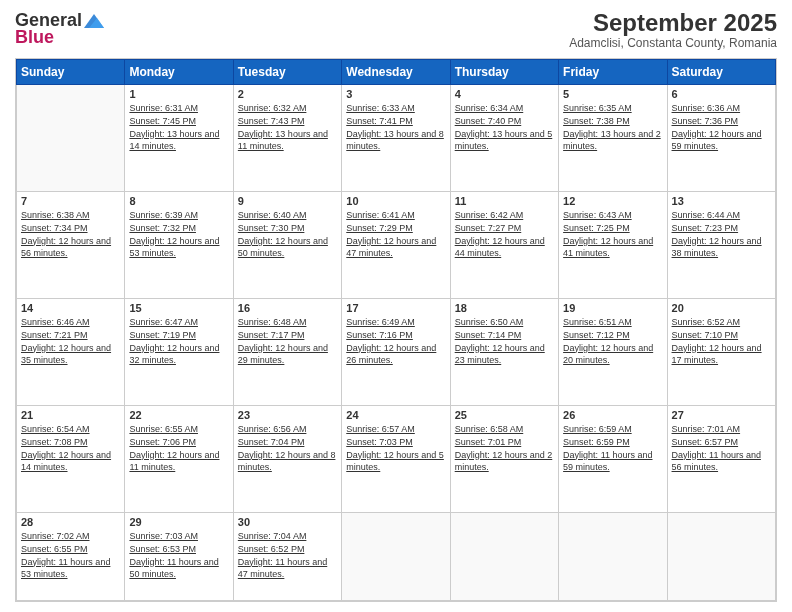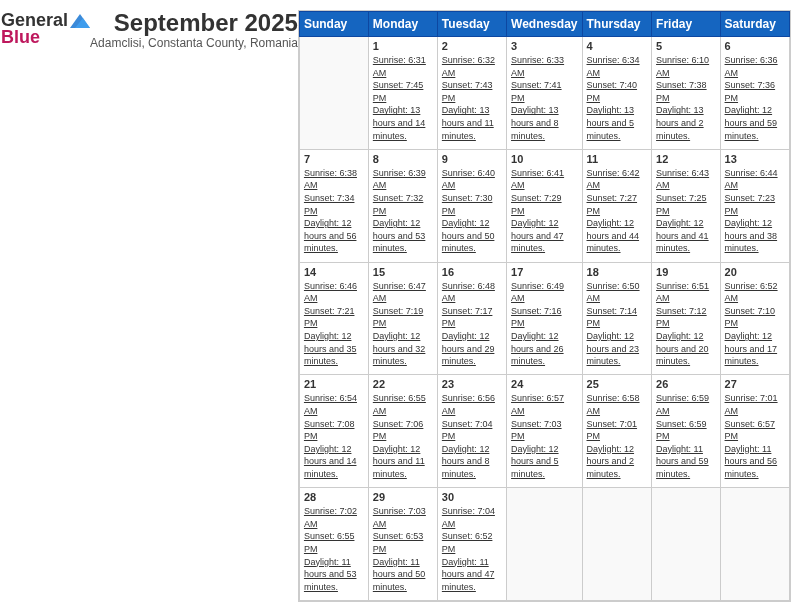--- a/index.html
+++ b/index.html
@@ -6,23 +6,23 @@
     body {
       width: 792px;
       height: 612px;
       font-family: Arial, sans-serif;
       background: #fff;
       overflow: hidden;
     }
     .page {
       width: 792px;
       height: 612px;
-      padding: 10px 1px;
+      padding: 10px 15px;
       display: flex;
-      flex-direction: row;
+      flex-direction: column;
     }
     .header {
       display: flex;
       justify-content: space-between;
       align-items: flex-start;
       margin-bottom: 8px;
     }
     .logo {
       display: flex;
       flex-direction: column;
@@ -149,21 +149,21 @@
               <span class="day-num">4</span>
               <div class="day-info">
                 <div>Sunrise: 6:34 AM</div>
                 <div>Sunset: 7:40 PM</div>
                 <div>Daylight: 13 hours and 5 minutes.</div>
               </div>
             </td>
             <td>
               <span class="day-num">5</span>
               <div class="day-info">
-                <div>Sunrise: 6:10 AM</div>
+                <div>Sunrise: 6:35 AM</div>
                 <div>Sunset: 7:38 PM</div>
                 <div>Daylight: 13 hours and 2 minutes.</div>
               </div>
             </td>
             <td>
               <span class="day-num">6</span>
               <div class="day-info">
                 <div>Sunrise: 6:36 AM</div>
                 <div>Sunset: 7:36 PM</div>
                 <div>Daylight: 12 hours and 59 minutes.</div>

